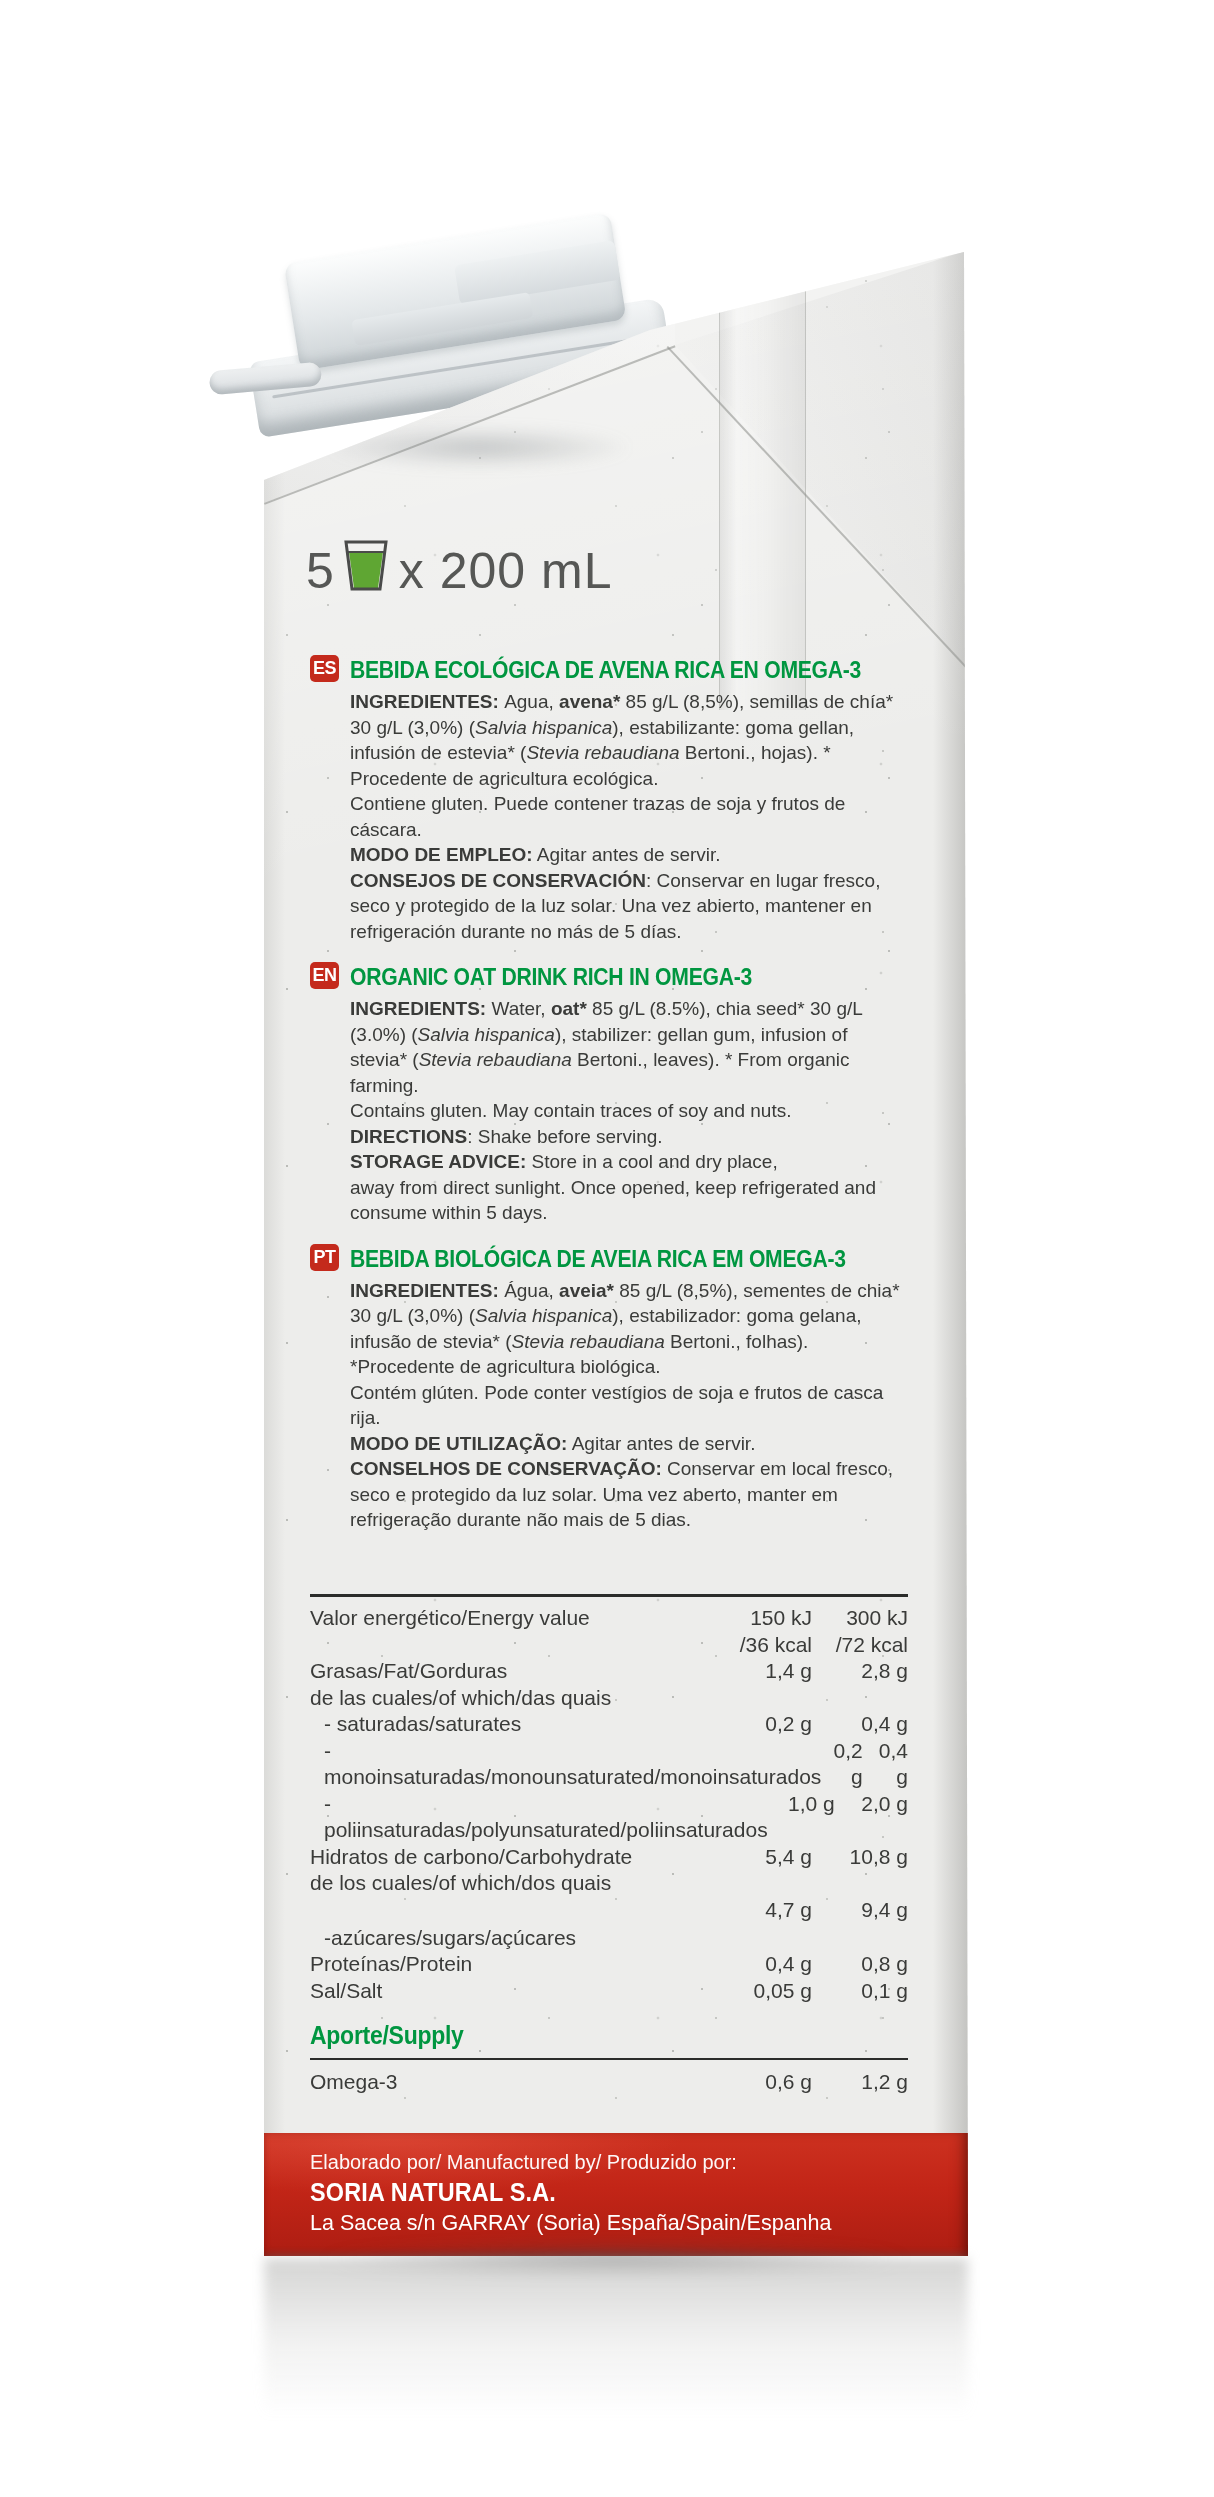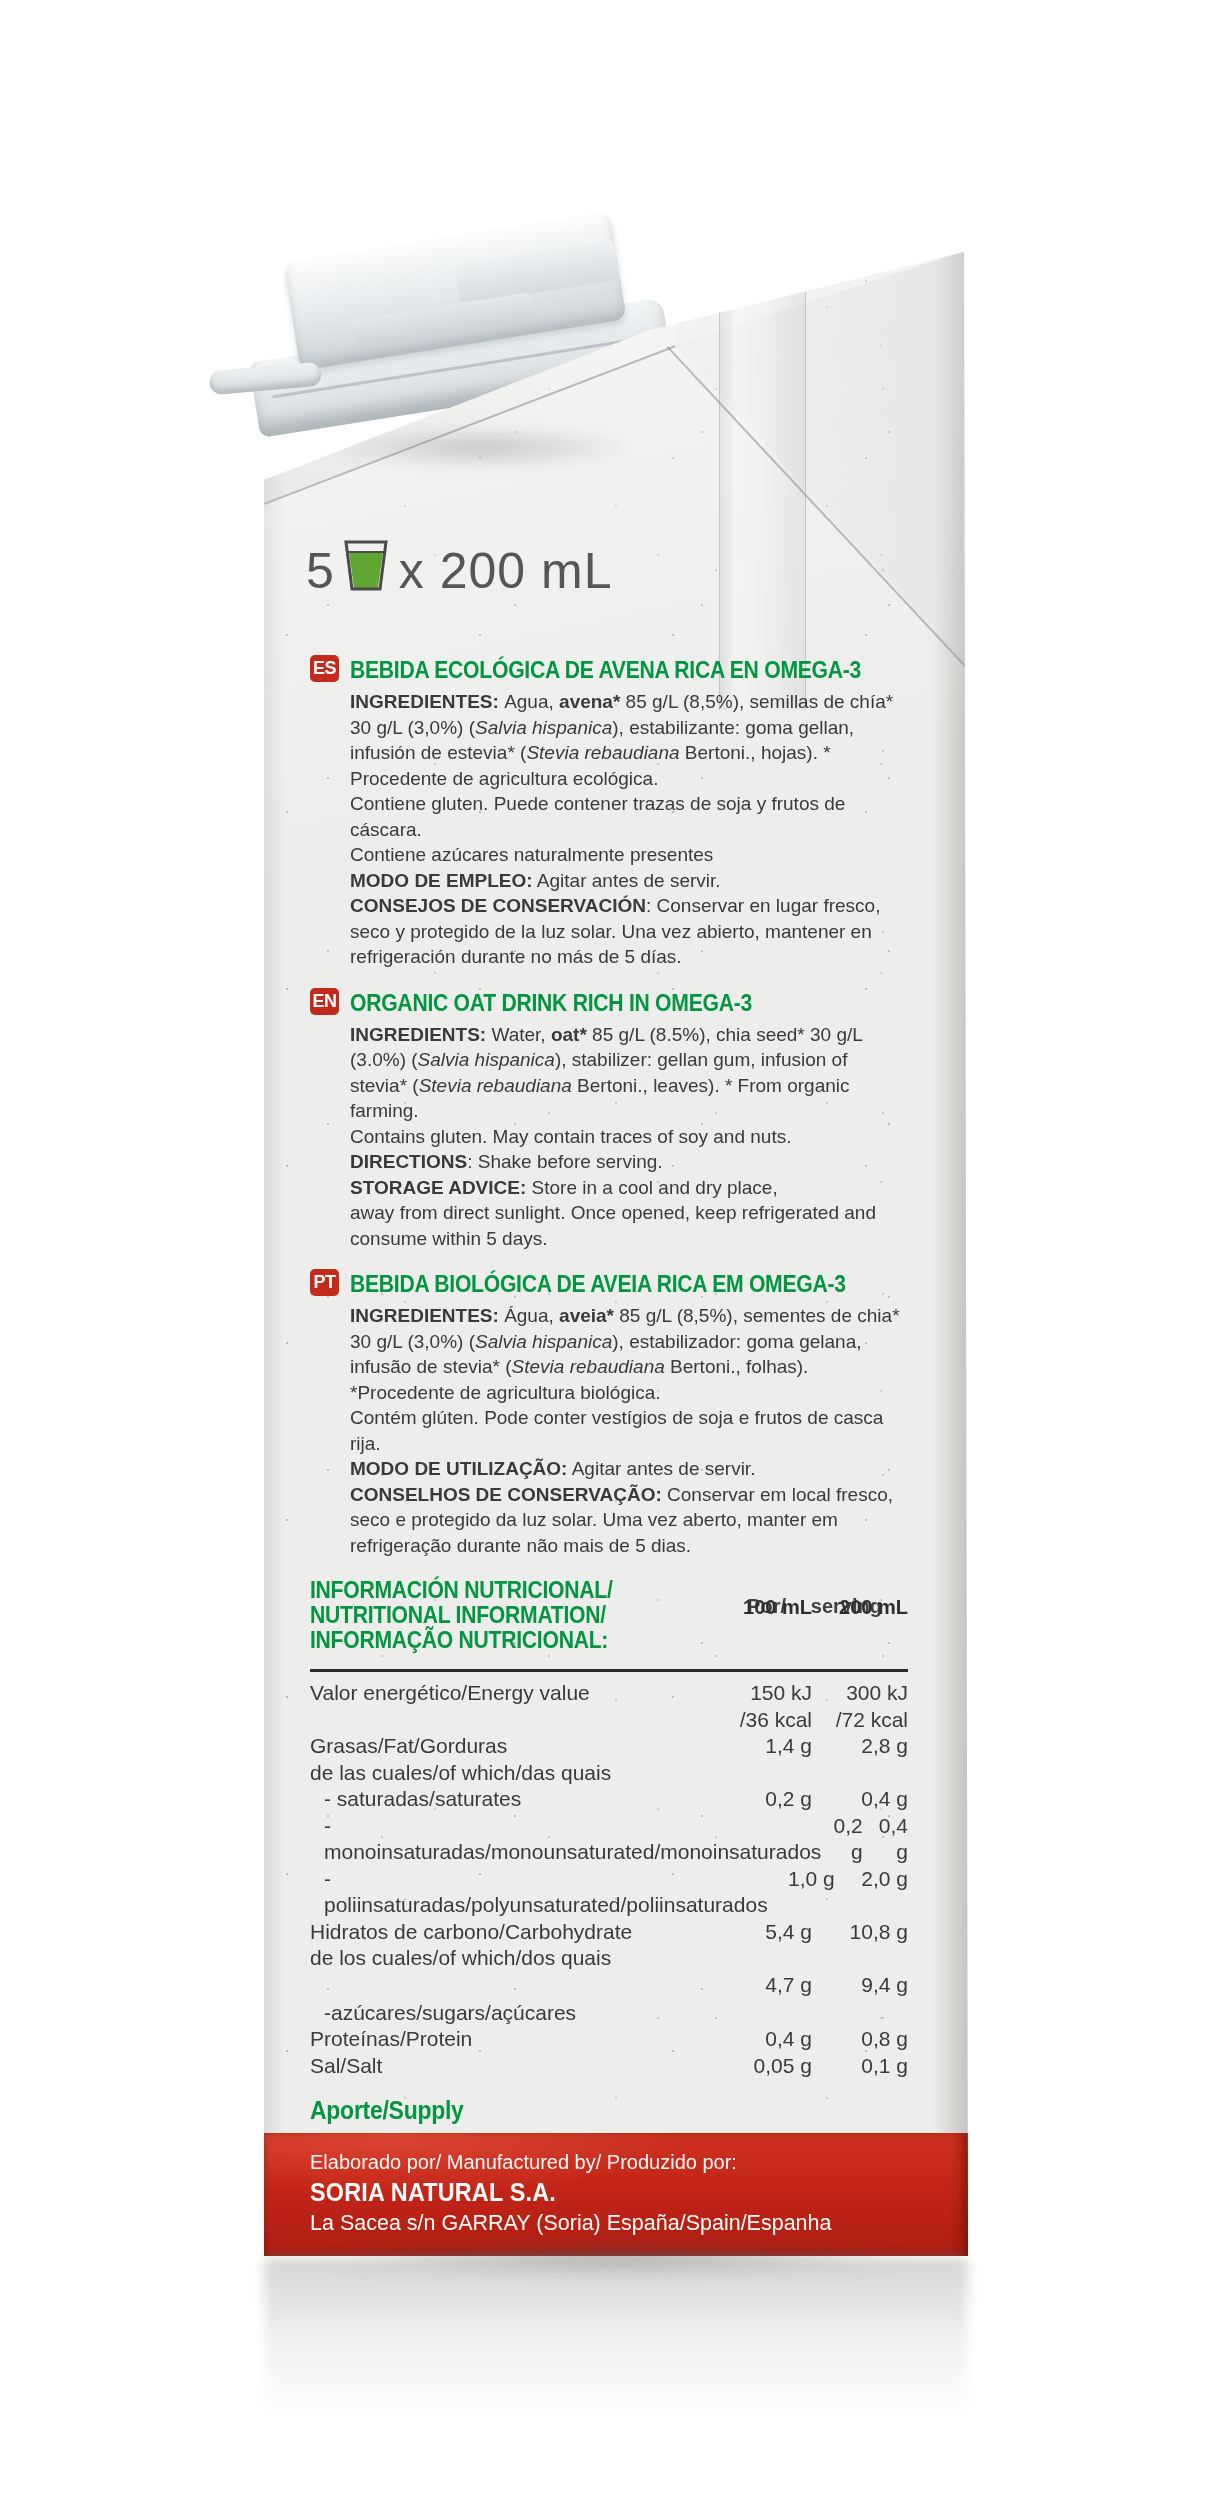--- a/index.html
+++ b/index.html
@@ -151,21 +151,20 @@
 
       <div id="sections">
           <div class="section">
             <div class="sec-head">
               <span class="badge">ES</span>
               <span class="sec-title">BEBIDA ECOLÓGICA DE AVENA RICA EN OMEGA-3</span>
             </div>
             <div class="sec-body">
               <p class="para"><b>INGREDIENTES: </b><span>Agua, </span><b>avena*</b><span> 85 g/L (8,5%), semillas de chía* 30 g/L (3,0%) (</span><i>Salvia hispanica</i><span>), estabilizante: goma gellan, infusión de estevia* (</span><i>Stevia rebaudiana</i><span> Bertoni., hojas). * Procedente de agricultura ecológica.</span></p>
               <p class="para"><span>Contiene gluten. Puede contener trazas de soja y frutos de cáscara.</span></p>
-              <p class="para"><span>Contiene azúcares naturalmente presentes</span></p>
               <p class="para"><b>MODO DE EMPLEO:</b><span> Agitar antes de servir.</span></p>
               <p class="para"><b>CONSEJOS DE CONSERVACIÓN</b><span>: Conservar en lugar fresco, seco y protegido de la luz solar. Una vez abierto, mantener en refrigeración durante no más de 5 días.</span></p>
             </div>
           </div>
           <div class="section">
             <div class="sec-head">
               <span class="badge">EN</span>
               <span class="sec-title">ORGANIC OAT DRINK RICH IN OMEGA-3</span>
             </div>
             <div class="sec-body">
@@ -184,35 +183,20 @@
             <div class="sec-body">
               <p class="para"><b>INGREDIENTES: </b><span>Água, </span><b>aveia*</b><span> 85 g/L (8,5%), sementes de chia* 30 g/L (3,0%) (</span><i>Salvia hispanica</i><span>), estabilizador: goma gelana, infusão de stevia* (</span><i>Stevia rebaudiana</i><span> Bertoni., folhas). *Procedente de agricultura biológica.</span></p>
               <p class="para"><span>Contém glúten. Pode conter vestígios de soja e frutos de casca rija.</span></p>
               <p class="para"><b>MODO DE UTILIZAÇÃO:</b><span> Agitar antes de servir.</span></p>
               <p class="para"><b>CONSELHOS DE CONSERVAÇÃO:</b><span> Conservar em local fresco, seco e protegido da luz solar. Uma vez aberto, manter em refrigeração durante não mais de 5 dias.</span></p>
             </div>
           </div>
         </div>
 
       <div id="nutrition">
-        <div id="ntitle">
-          <span class="ntitle-line">INFORMACIÓN NUTRICIONAL/</span>
-          <span class="ntitle-line">NUTRITIONAL INFORMATION/</span>
-          <span class="ntitle-line">INFORMAÇÃO NUTRICIONAL:</span>
-          <div class="colheads">
-            <div id="colhead1" class="colhead">
-              <span class="base">100 mL</span>
-              <span class="over">Por/</span>
-            </div>
-            <div id="colhead2" class="colhead">
-              <span class="base">200 mL</span>
-              <span class="over">serving</span>
-            </div>
-          </div>
-        </div>
         <div id="nrule"></div>
         <div id="nrows">
             <div class="nrow">
               <span class="nlabel">Valor energético/Energy value</span>
               <span class="nv1">
                 <div>150 kJ</div>
                 <div>/36 kcal</div>
               </span>
               <span class="nv2">
                 <div>300 kJ</div>

